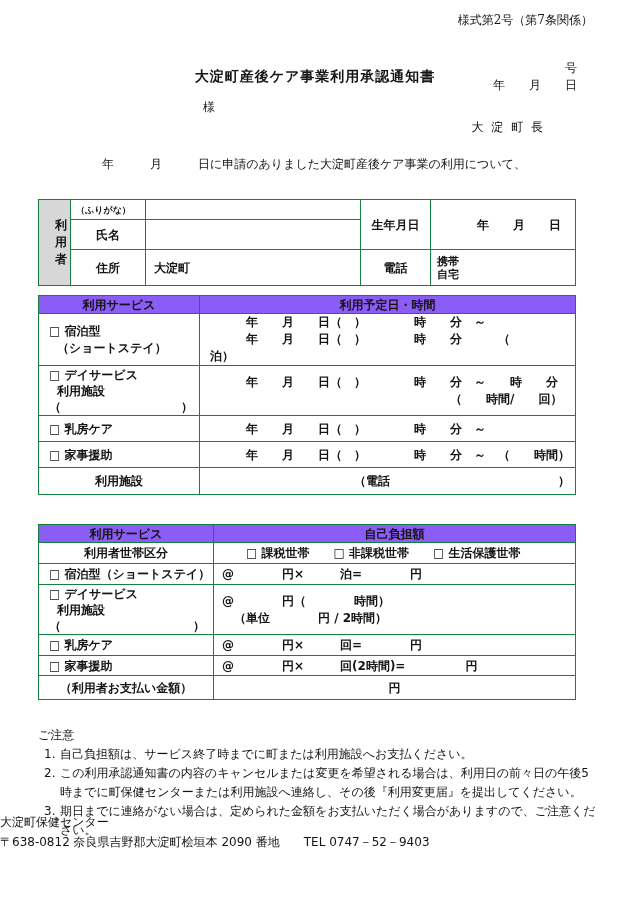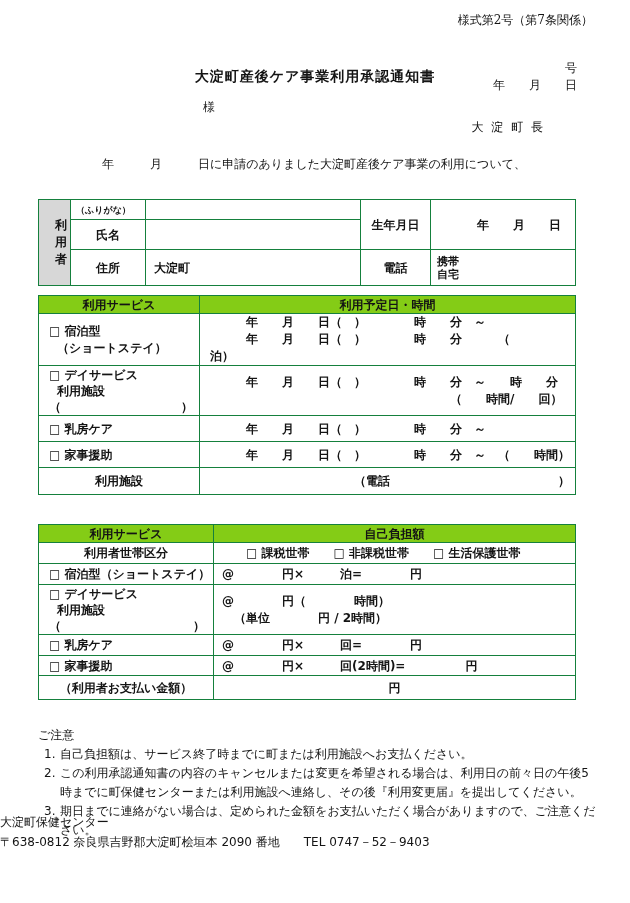--- a/index.html
+++ b/index.html
@@ -21,21 +21,21 @@
   .body-para  { top:155px; left:38px; width:556px; line-height:19px; }
   .body-l1    { text-indent:64px; }
 
   
   table { border-collapse:collapse; table-layout:fixed; }
   td { border:1px solid #15803d; padding:0; vertical-align:middle; line-height:16px;font-weight:bold; }
   .t-wrap { left:38px; }
   .t1 { top:199px; } .t2 { top:295px; } .t3 { top:524px; }
   .t1 table, .t2 table, .t3 table { width:537px; }
 
-  .hd { background:#84cc16; text-align:center; font-size:12px; }
+  .hd { background:#8b5cf6; text-align:center; font-size:12px; }
   .gray { background:#d7d7d7;padding-left:13px; }
 
   .vcell { text-align:center; }
   .vtext { width:14px; margin:0 auto; word-break:break-all; line-height:17px; text-align:center; }
 
   .lbl { text-align:center; }
   .small { font-size:9px; line-height:12px; }
   .furilbl { text-align:left; padding-left:5px; }
   .dotted { border-bottom:1px dashed #999; }
   .val-left { text-align:left; padding-left:8px; }

